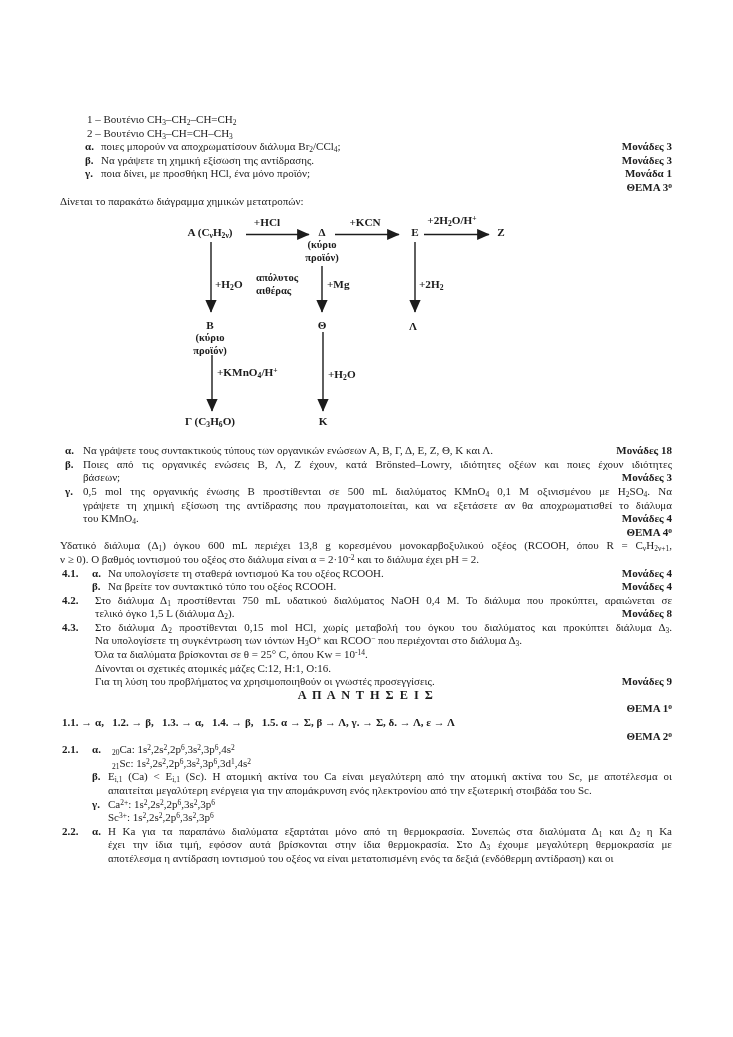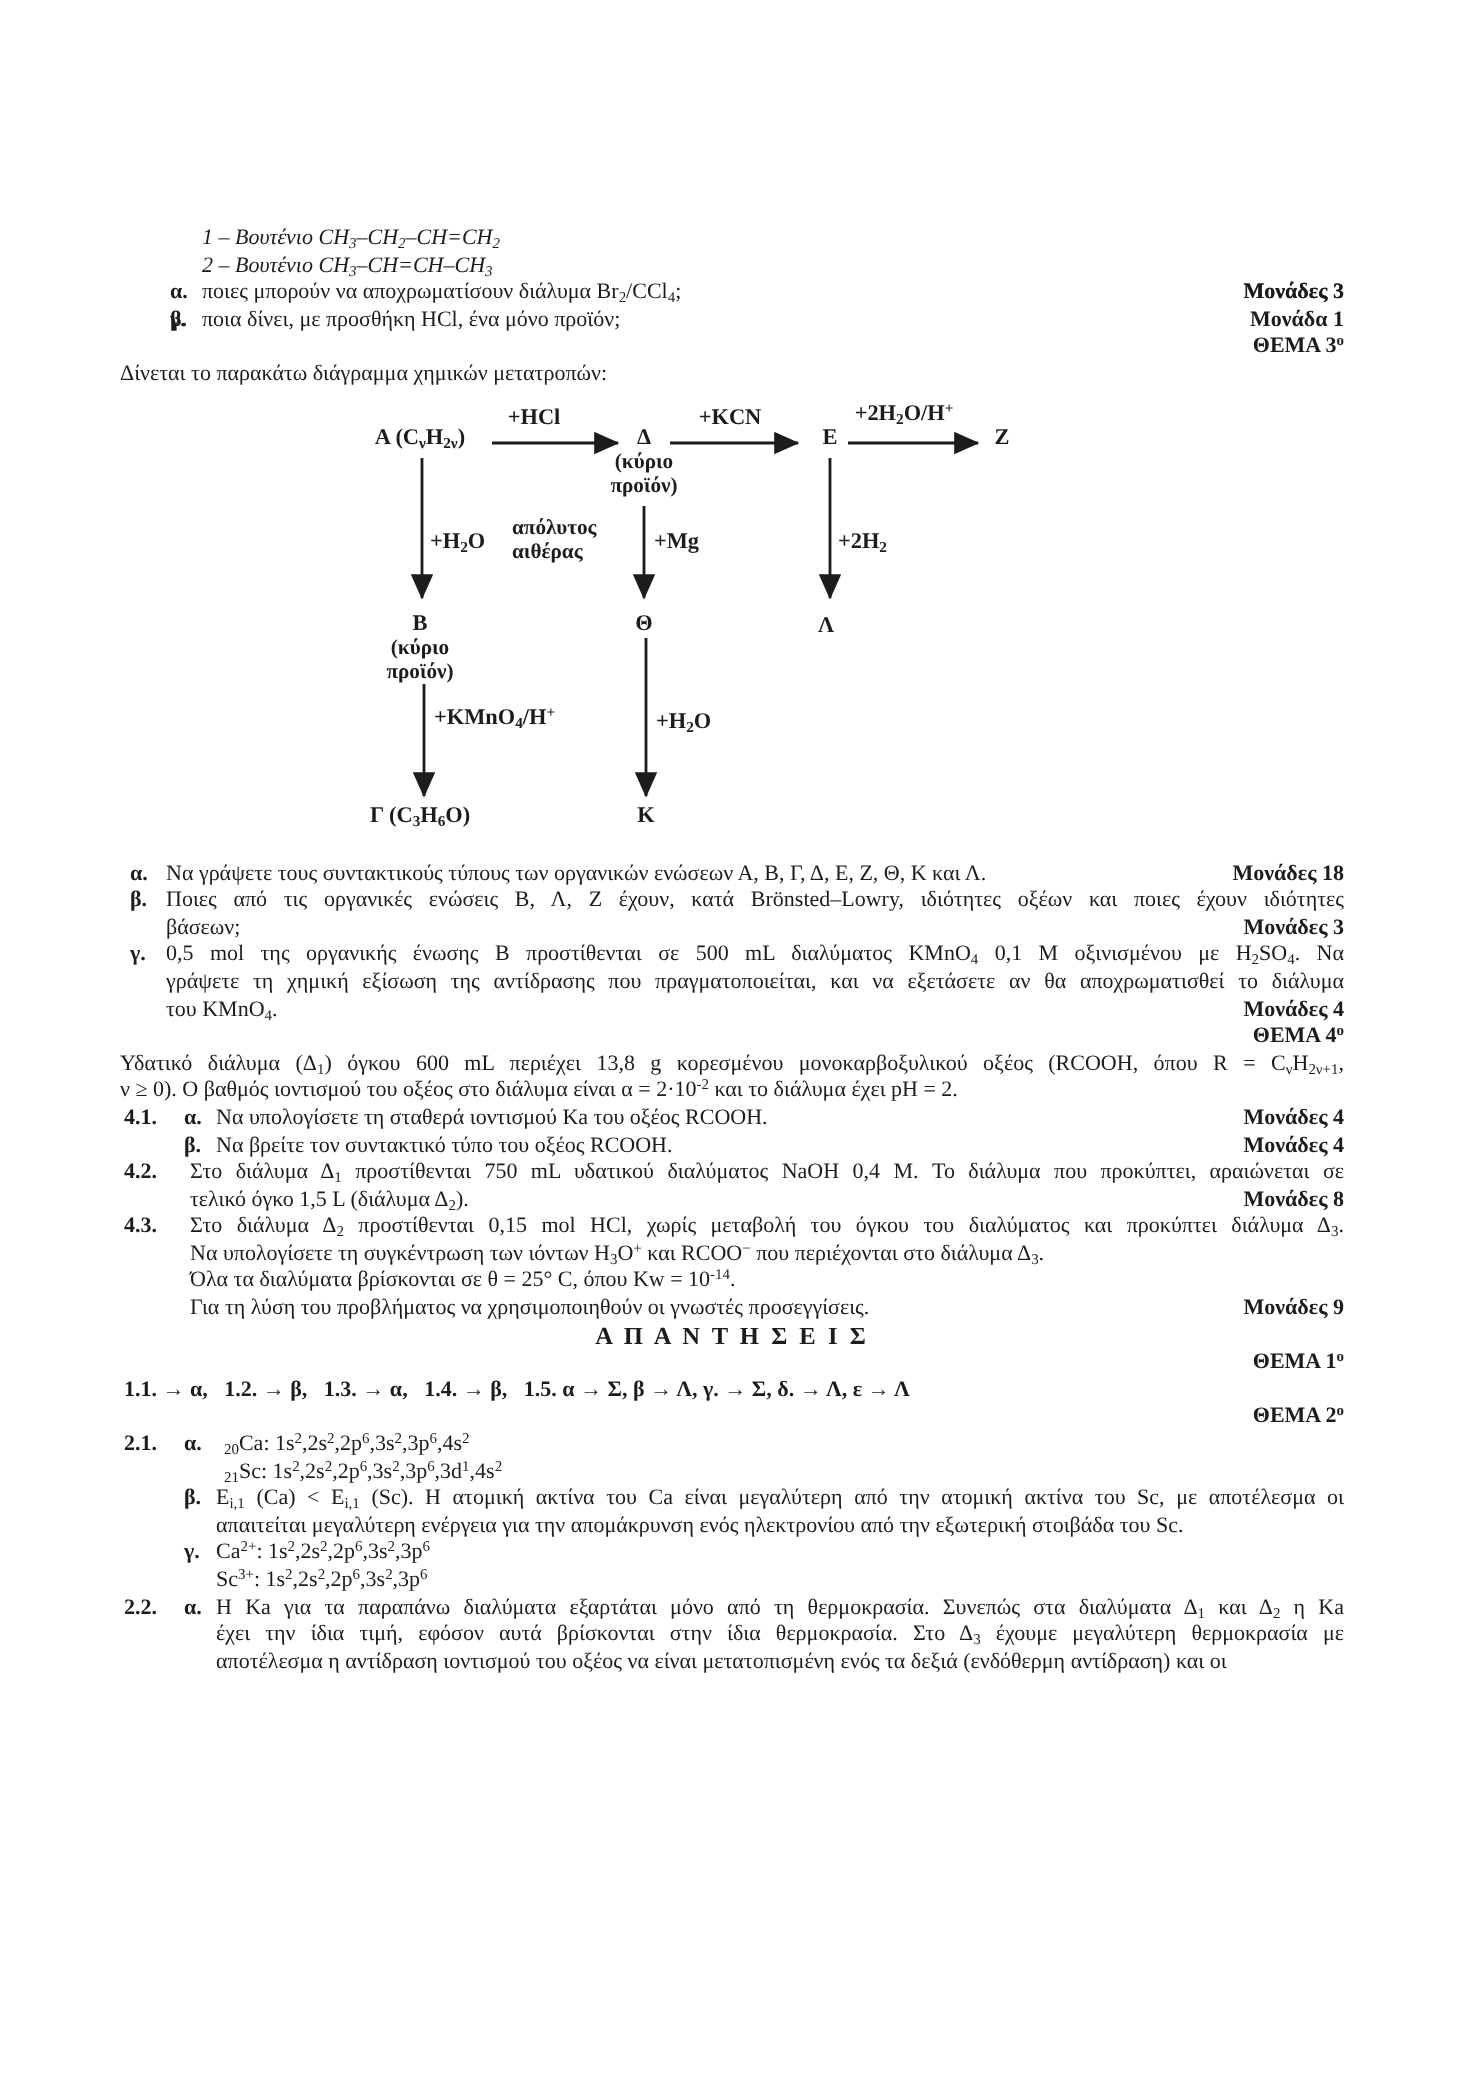--- a/index.html
+++ b/index.html
@@ -15,21 +15,21 @@
   .pl35{padding-left:35px;}
   .pl48{padding-left:48px;}
   .mk{position:absolute;font-weight:bold;}
   .smk{position:absolute;left:-16px;font-weight:bold;}
   .row{position:relative;}
   .pts{position:absolute;right:0;bottom:0;font-weight:bold;white-space:nowrap;text-align:center;}
   .ptsrow{position:absolute;right:0;top:0;font-weight:bold;white-space:nowrap;}
   sup,sub{font-size:68%;line-height:0;}
   sup{vertical-align:0.45em;}
   sub{vertical-align:-0.25em;}
-  .ml41{margin-left:41px;font-style:italic;}
+  .ml41{margin-left:27px;}
   .ml2{margin-left:2px;}
   .ans-heading{text-align:center;font-weight:bold;font-size:12.3px;letter-spacing:1.5px;}
   .boldline{font-weight:bold;white-space:pre-wrap;}
   
   .diagram{position:relative;height:236px;}
   .darrows{position:absolute;left:0;top:0;}
   .dl{position:absolute;font-weight:bold;white-space:nowrap;font-size:11.2px;line-height:13px;}
   .dlc{transform:translateX(-50%);text-align:center;}
   .dsm{font-size:10.6px;line-height:12.6px;}
   .dleft{position:absolute;font-weight:bold;font-size:10.6px;line-height:12.6px;text-align:left;}
@@ -43,20 +43,21 @@
     <div class="ml41">1 – Βουτένιο CH<sub>3</sub>–CH<sub>2</sub>–CH=CH<sub>2</sub></div>
     <div class="ml41">2 – Βουτένιο CH<sub>3</sub>–CH=CH–CH<sub>3</sub></div>
 
     <div class="item pl41">
       <span class="mk" style="left:25px">α.</span>
       <div>ποιες μπορούν να αποχρωματίσουν διάλυμα Br<sub>2</sub>/CCl<sub>4</sub>;</div>
       <span class="pts">Μονάδες 3</span>
     </div>
     <div class="item pl41">
       <span class="mk" style="left:25px">β.</span>
+      <div>Να γράψετε τη χημική εξίσωση της αντίδρασης.</div>
       <span class="pts">Μονάδες 3</span>
     </div>
     <div class="item pl41">
       <span class="mk" style="left:25px">γ.</span>
       <div>ποια δίνει, με προσθήκη HCl, ένα μόνο προϊόν;</div>
       <span class="pts">Μονάδα 1</span>
     </div>
 
     <div class="hdr">ΘΕΜΑ 3<sup>ο</sup></div>
     <div>Δίνεται το παρακάτω διάγραμμα χημικών μετατροπών:</div>
@@ -156,20 +157,21 @@
       <div class="jl">Στο διάλυμα Δ<sub>1</sub> προστίθενται 750 mL υδατικού διαλύματος NaOH 0,4 M. Το διάλυμα που προκύπτει, αραιώνεται σε</div>
       <div>τελικό όγκο 1,5 L (διάλυμα Δ<sub>2</sub>).</div>
       <span class="pts">Μονάδες 8</span>
     </div>
 
     <div class="item pl35">
       <span class="mk" style="left:2px">4.3.</span>
       <div class="jl">Στο διάλυμα Δ<sub>2</sub> προστίθενται 0,15 mol HCl, χωρίς μεταβολή του όγκου του διαλύματος και προκύπτει διάλυμα Δ<sub>3</sub>.</div>
       <div>Να υπολογίσετε τη συγκέντρωση των ιόντων H<sub>3</sub>O<sup>+</sup> και RCOO<sup>−</sup> που περιέχονται στο διάλυμα Δ<sub>3</sub>.</div>
       <div>Όλα τα διαλύματα βρίσκονται σε θ = 25° C, όπου Kw = 10<sup>-14</sup>.</div>
+      <div>Δίνονται οι σχετικές ατομικές μάζες C:12, H:1, O:16.</div>
       <div>Για τη λύση του προβλήματος να χρησιμοποιηθούν οι γνωστές προσεγγίσεις.</div>
       <span class="pts">Μονάδες 9</span>
     </div>
 
     <div class="ans-heading">Α Π Α Ν Τ Η Σ Ε Ι Σ</div>
 
     <div class="hdr">ΘΕΜΑ 1<sup>ο</sup></div>
     <div class="boldline ml2">1.1. → α,   1.2. → β,   1.3. → α,   1.4. → β,   1.5. α → Σ, β → Λ, γ. → Σ, δ. → Λ, ε → Λ</div>
 
     <div class="hdr">ΘΕΜΑ 2<sup>ο</sup></div>

